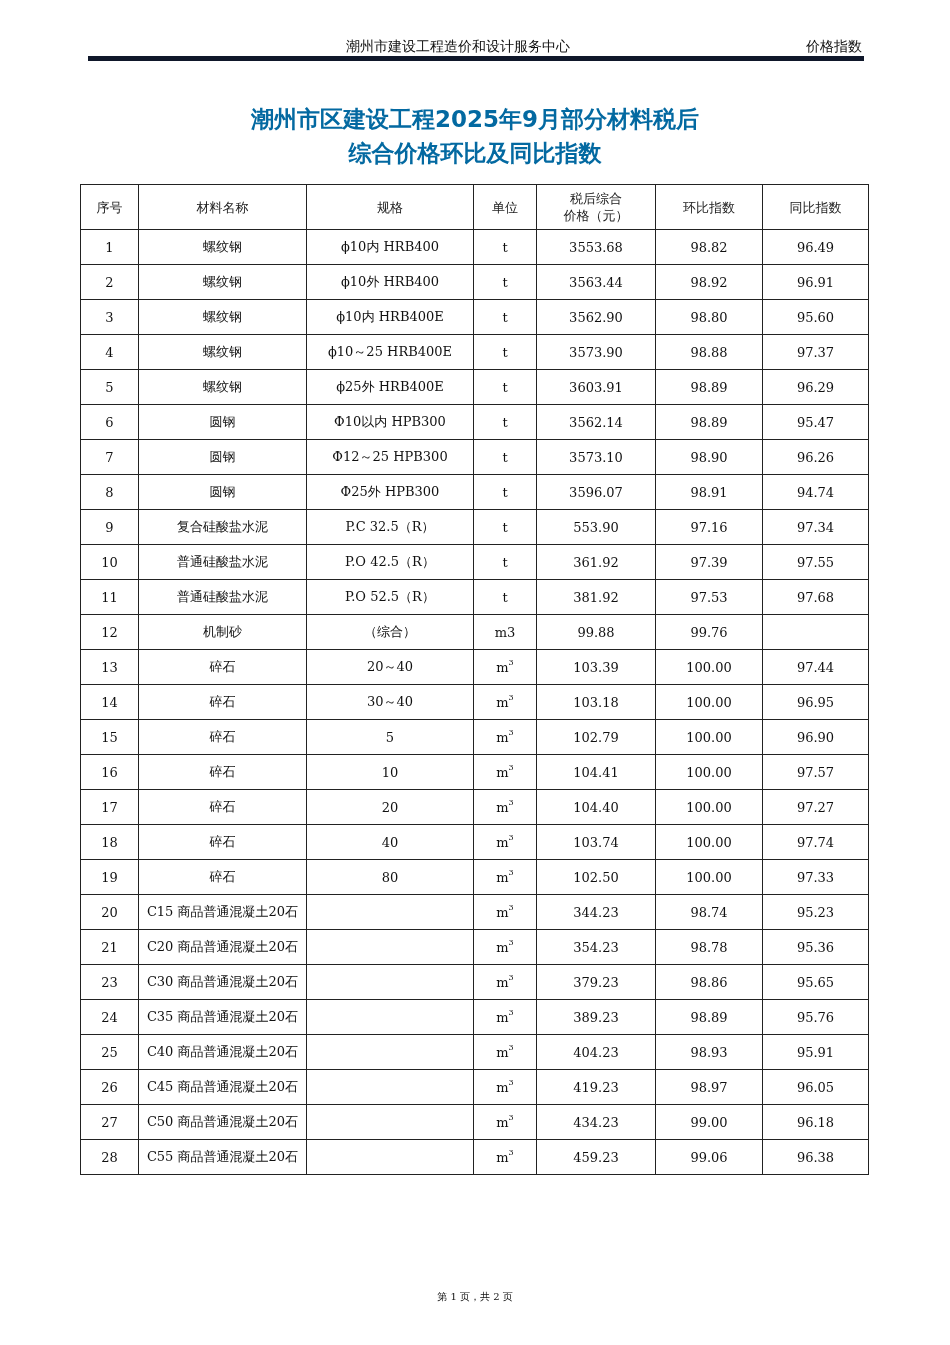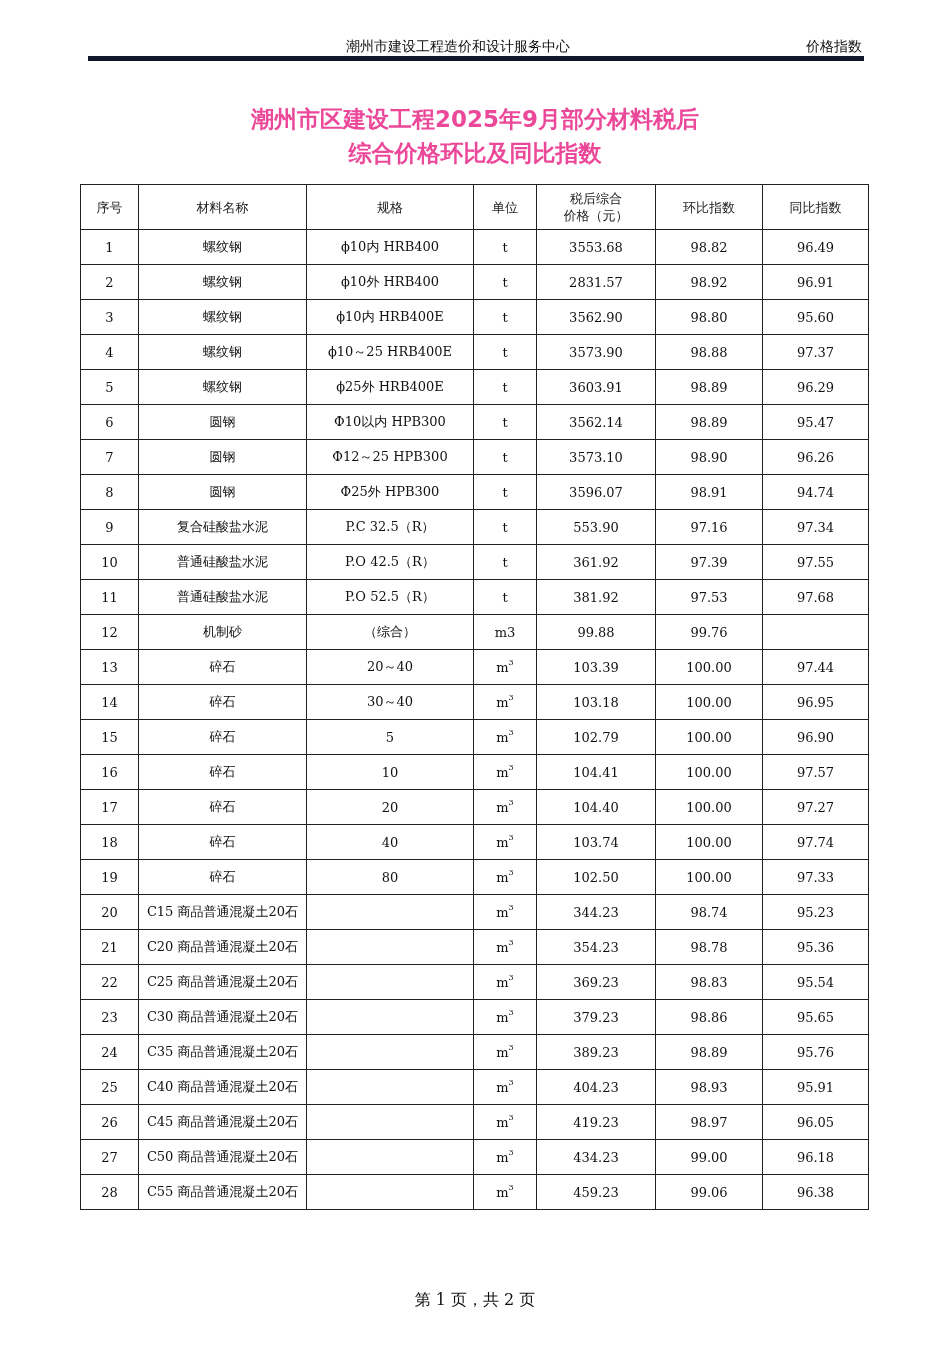--- a/index.html
+++ b/index.html
@@ -3,31 +3,31 @@
   <meta charset="utf-8">
   <style>
     html, body { margin: 0; padding: 0; background: #ffffff; }
     body { width: 950px; height: 1345px; position: relative; overflow: hidden;
            font-family: "DejaVu Serif", "Liberation Serif", serif; color: #111; }
     .page-header { position: absolute; left: 88px; top: 36px; width: 776px; height: 20px; border-bottom: 5px solid #0f172a; }
     .page-header .org { position: absolute; left: 258px; top: 2px; font-size: 14px; letter-spacing: 0px; }
     .page-header .cat { position: absolute; right: 2px; top: 2px; font-size: 14px; }
     .title { position: absolute; left: 0; width: 950px; text-align: center;
              font-family: "DejaVu Sans", "Liberation Sans", sans-serif; font-weight: bold;
-             font-size: 23px; color: #ec4899; }
+             font-size: 23px; color: #0369a1; }
     .title.l1 { top: 104px; }
     .title.l2 { top: 138px; }
     table.grid { position: absolute; left: 80px; top: 184px; border-collapse: collapse; table-layout: fixed; width: 788px; }
     table.grid td, table.grid th { border: 1.5px solid #222; font-size: 13px; font-weight: normal;
              text-align: center; vertical-align: middle; padding: 0; overflow: hidden; white-space: nowrap; }
     table.grid th { height: 44px; font-family: "DejaVu Sans", "Liberation Sans", sans-serif; font-size: 13px; line-height: 17px; color: #222; }
     table.grid td { height: 34px; }
     td.name-left { text-align: left; padding-left: 3px; }
     sup { font-size: 8px; vertical-align: top; position: relative; top: -2px; }
-    .footer { position: absolute; left: 0; width: 950px; top: 1290px; text-align: center; font-size: 16px; }
+    .footer { position: absolute; left: 0; width: 950px; top: 1290px; text-align: center; font-size: 10px; }
   </style>
 </head>
 <body>
 
 <div class="page-header">
   <span class="org">潮州市建设工程造价和设计服务中心</span>
   <span class="cat">价格指数</span>
 </div>
 
 <div class="title l1">潮州市区建设工程2025年9月部分材料税后</div>
@@ -65,21 +65,21 @@
         <td>t</td>
         <td>3553.68</td>
         <td>98.82</td>
         <td>96.49</td>
       </tr>
       <tr>
         <td>2</td>
         <td>螺纹钢</td>
         <td>ϕ10外    HRB400</td>
         <td>t</td>
-        <td>2831.57</td>
+        <td>3563.44</td>
         <td>98.92</td>
         <td>96.91</td>
       </tr>
       <tr>
         <td>3</td>
         <td>螺纹钢</td>
         <td>ϕ10内    HRB400E</td>
         <td>t</td>
         <td>3562.90</td>
         <td>98.80</td>
@@ -241,29 +241,20 @@
       <tr>
         <td>21</td>
         <td class="name-left">C20 商品普通混凝土20石</td>
         <td></td>
         <td>m<sup>3</sup></td>
         <td>354.23</td>
         <td>98.78</td>
         <td>95.36</td>
       </tr>
       <tr>
-        <td>22</td>
-        <td class="name-left">C25 商品普通混凝土20石</td>
-        <td></td>
-        <td>m<sup>3</sup></td>
-        <td>369.23</td>
-        <td>98.83</td>
-        <td>95.54</td>
-      </tr>
-      <tr>
         <td>23</td>
         <td class="name-left">C30 商品普通混凝土20石</td>
         <td></td>
         <td>m<sup>3</sup></td>
         <td>379.23</td>
         <td>98.86</td>
         <td>95.65</td>
       </tr>
       <tr>
         <td>24</td>

